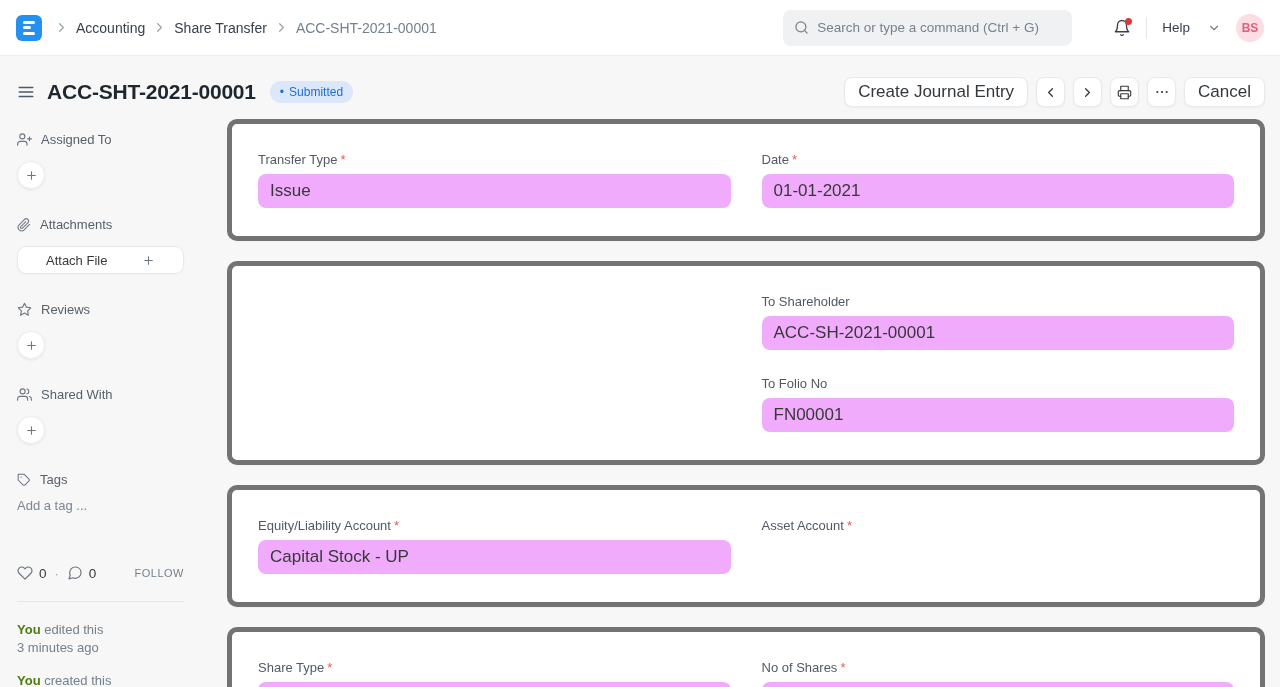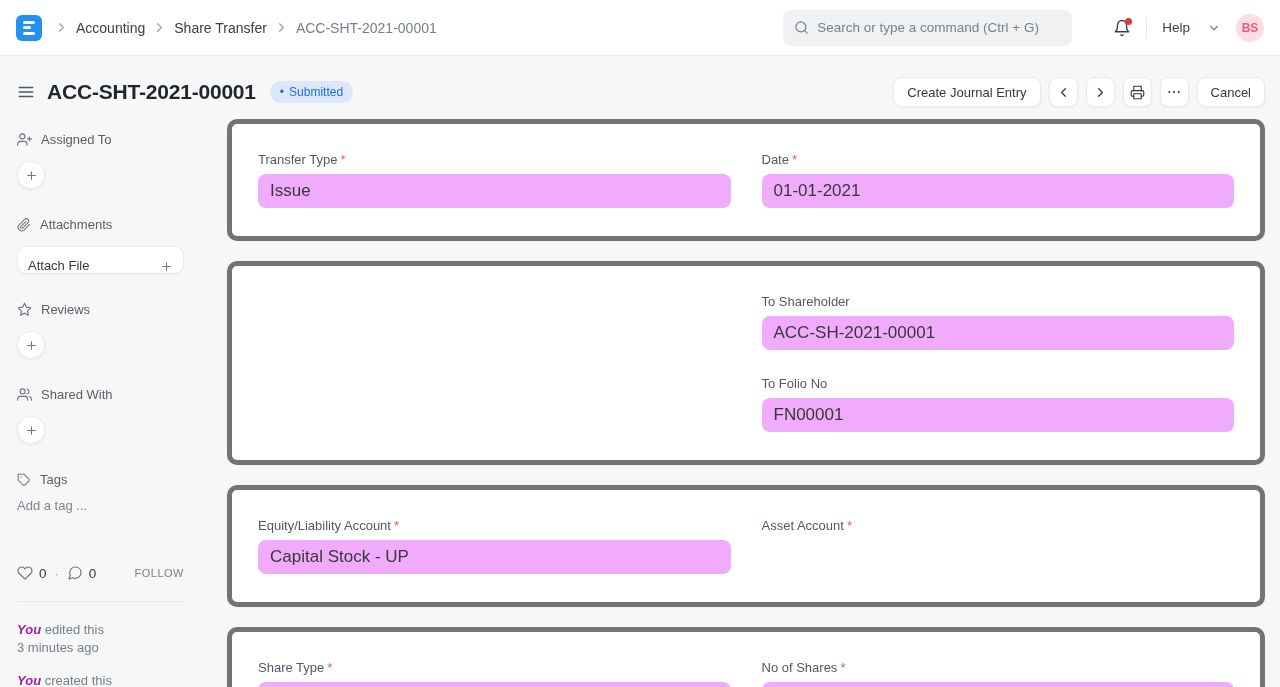--- a/index.html
+++ b/index.html
@@ -32,42 +32,42 @@
   .avatar { width:28px; height:28px; border-radius:50%; background:#fbdde3; color:#e45f7b; font-size:12px; font-weight:700; display:flex; align-items:center; justify-content:center; border:none; cursor:pointer; font-family:inherit; }
 
   
   .page { padding:0 15px 0 16px; }
   .page-head { display:flex; align-items:center; justify-content:space-between; padding:21px 0 12px; }
   .head-left { display:flex; align-items:center; gap:11px; }
   .menu-btn { background:none; border:none; color:#4c5a67; cursor:pointer; padding:0 1px; }
   .doc-title { font-size:21px; font-weight:700; color:#1f272e; letter-spacing:-0.2px; }
   .badge { background:#dce8fa; color:#1d6fd6; font-size:12px; font-weight:500; border-radius:99px; padding:4px 10px; display:flex; align-items:center; gap:5px; margin-left:3px; }
   .head-right { display:flex; align-items:center; gap:8px; }
-  .btn { height:30px; background:#fff; border:1px solid #e7eaec; border-radius:8px; font-size:13px; color:#33383d; padding:0 13px; box-shadow:0 1px 2px rgba(25,39,52,.05); display:inline-flex; align-items:center; justify-content:center; cursor:pointer; font-family:inherit; white-space:nowrap; }
+  .btn { height:30px; background:#fff; border:1px solid #e7eaec; border-radius:8px; font-size:17px; color:#33383d; padding:0 13px; box-shadow:0 1px 2px rgba(25,39,52,.05); display:inline-flex; align-items:center; justify-content:center; cursor:pointer; font-family:inherit; white-space:nowrap; }
   .btn-icononly { width:29px; padding:0; color:#383838; }
 
   
   .body-row { display:flex; align-items:flex-start; }
 
   .sidebar { width:196px; flex-shrink:0; padding:13px 28px 0 1px; font-size:13px; }
   .side-section { margin-bottom:28px; }
   .side-label { display:flex; align-items:flex-end; gap:9px; color:#57606a; margin-bottom:14px; }
   .side-label .sicon { color:#6b7681; }
   .circle-btn { width:28px; height:28px; border-radius:50%; background:#fff; border:1px solid #eceef0; box-shadow:0 1px 3px rgba(25,39,52,.08); color:#6b7681; display:flex; align-items:center; justify-content:center; cursor:pointer; }
-  .attach-btn { width:100%; height:28px; background:#fff; border:1px solid #e7eaec; border-radius:9px; box-shadow:0 1px 2px rgba(25,39,52,.04); display:flex; align-items:flex-end; justify-content:space-between; padding:0 10px; font-size:13px; color:#383838; cursor:pointer; font-family:inherit; }
+  .attach-btn { width:100%; height:28px; background:#fff; border:1px solid #e7eaec; border-radius:9px; box-shadow:0 1px 2px rgba(25,39,52,.04); display:flex; align-items:center; justify-content:space-between; padding:0 28px; font-size:13px; color:#383838; cursor:pointer; font-family:inherit; }
   .attach-plus { color:#6b7681; }
   .add-tag { color:#7c8792; cursor:pointer; margin-top:-3px; }
   .likes-row { display:flex; align-items:center; gap:6px; margin-top:52px; color:#6b7681; }
   .like-count { color:#383838; font-size:13.5px; cursor:pointer; }
   .count-sep { color:#9aa6ae; margin:0 2px; }
   .hicon { cursor:pointer; color:#6b7681; }
   .follow { margin-left:auto; font-size:11px; letter-spacing:.5px; color:#74808b; font-weight:500; background:none; border:none; cursor:pointer; font-family:inherit; }
   .side-divider { height:1px; background:#e6e9eb; margin:20px 0 19px; }
   .activity-item { margin-bottom:15px; color:#74808b; line-height:18px; }
-  .activity-item .actor { color:#a21caf; font-weight:700;font-style:italic; }
+  .activity-item .actor { color:#4d7c0f; font-weight:700; }
 
   .main { flex:1; margin-left:15px; }
   .card { background:#fff; border:5px solid #737373; border-radius:10px; box-shadow:0 1px 2px rgba(25,39,52,.03); padding:28px 26px; margin-bottom:20px; }
   .grid { display:grid; grid-template-columns:1fr 1fr; column-gap:31px; row-gap:26px; }
   .col-right { grid-column:2; }
   .field-label { font-size:13px; color:#4f5a64; margin-bottom:7px; display:flex; gap:3px; }
   .req { color:#e05e52; }
   .control { height:34px; background:#f0abfc; border-radius:8px; padding:0 12px; font-size:17px; color:#383838; display:flex; align-items:center; cursor:text; }
 </style>
 </head>

